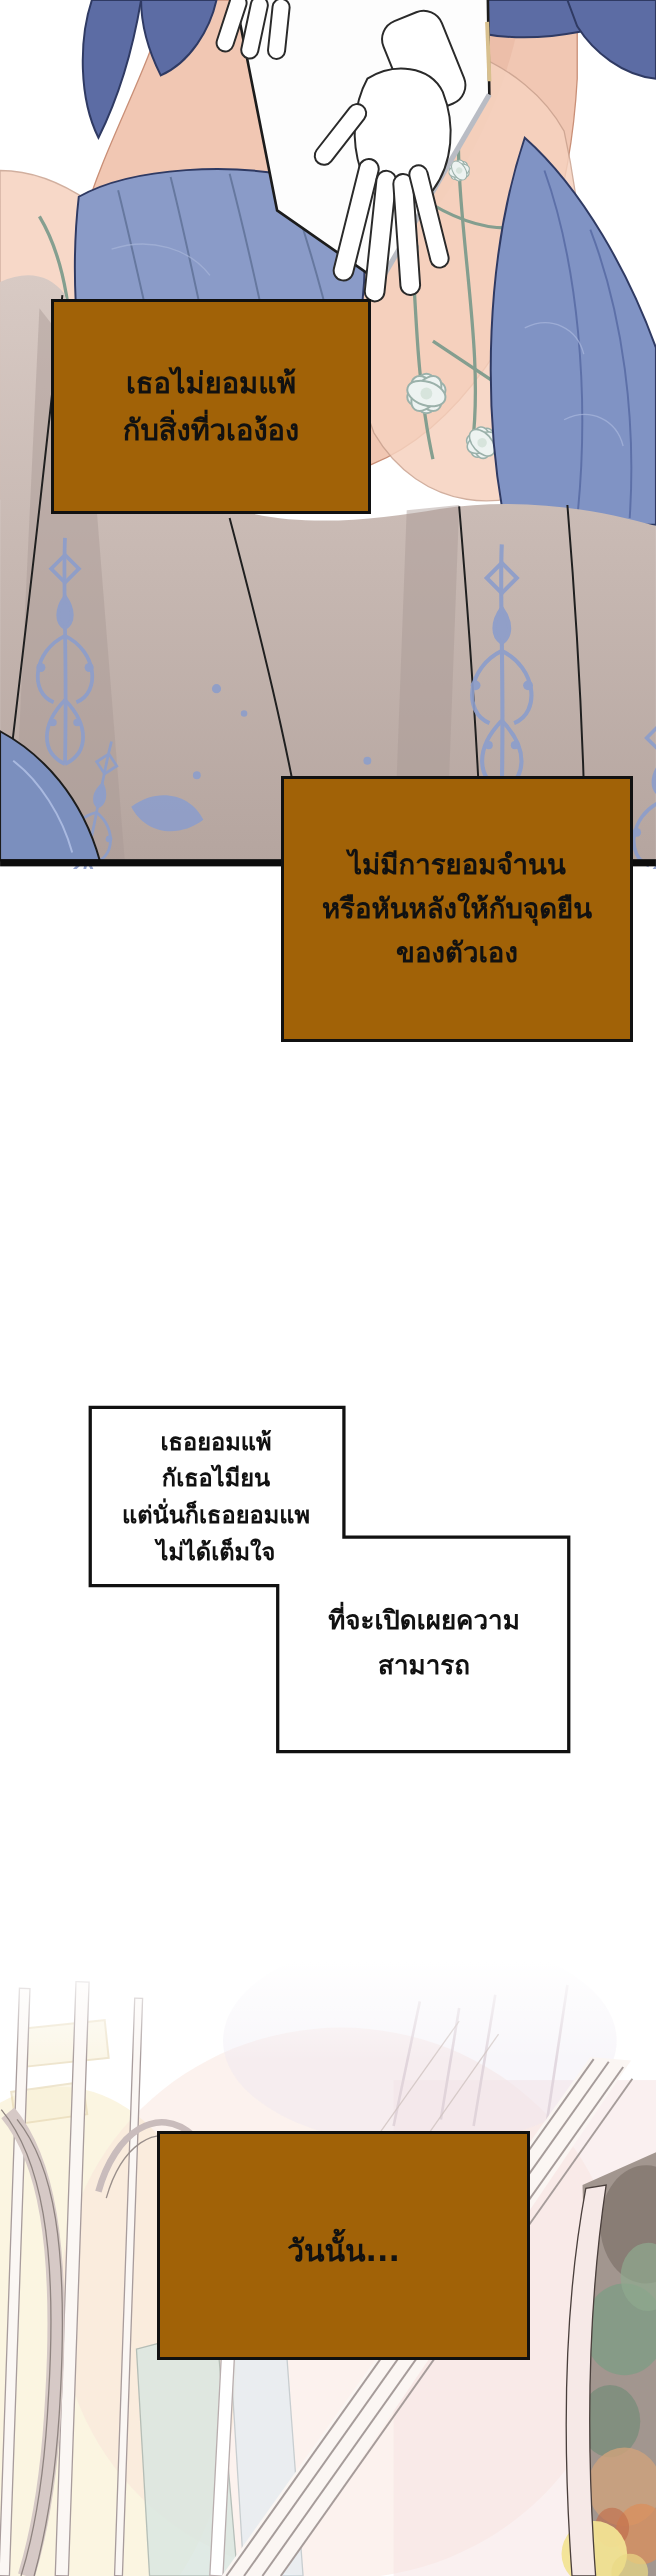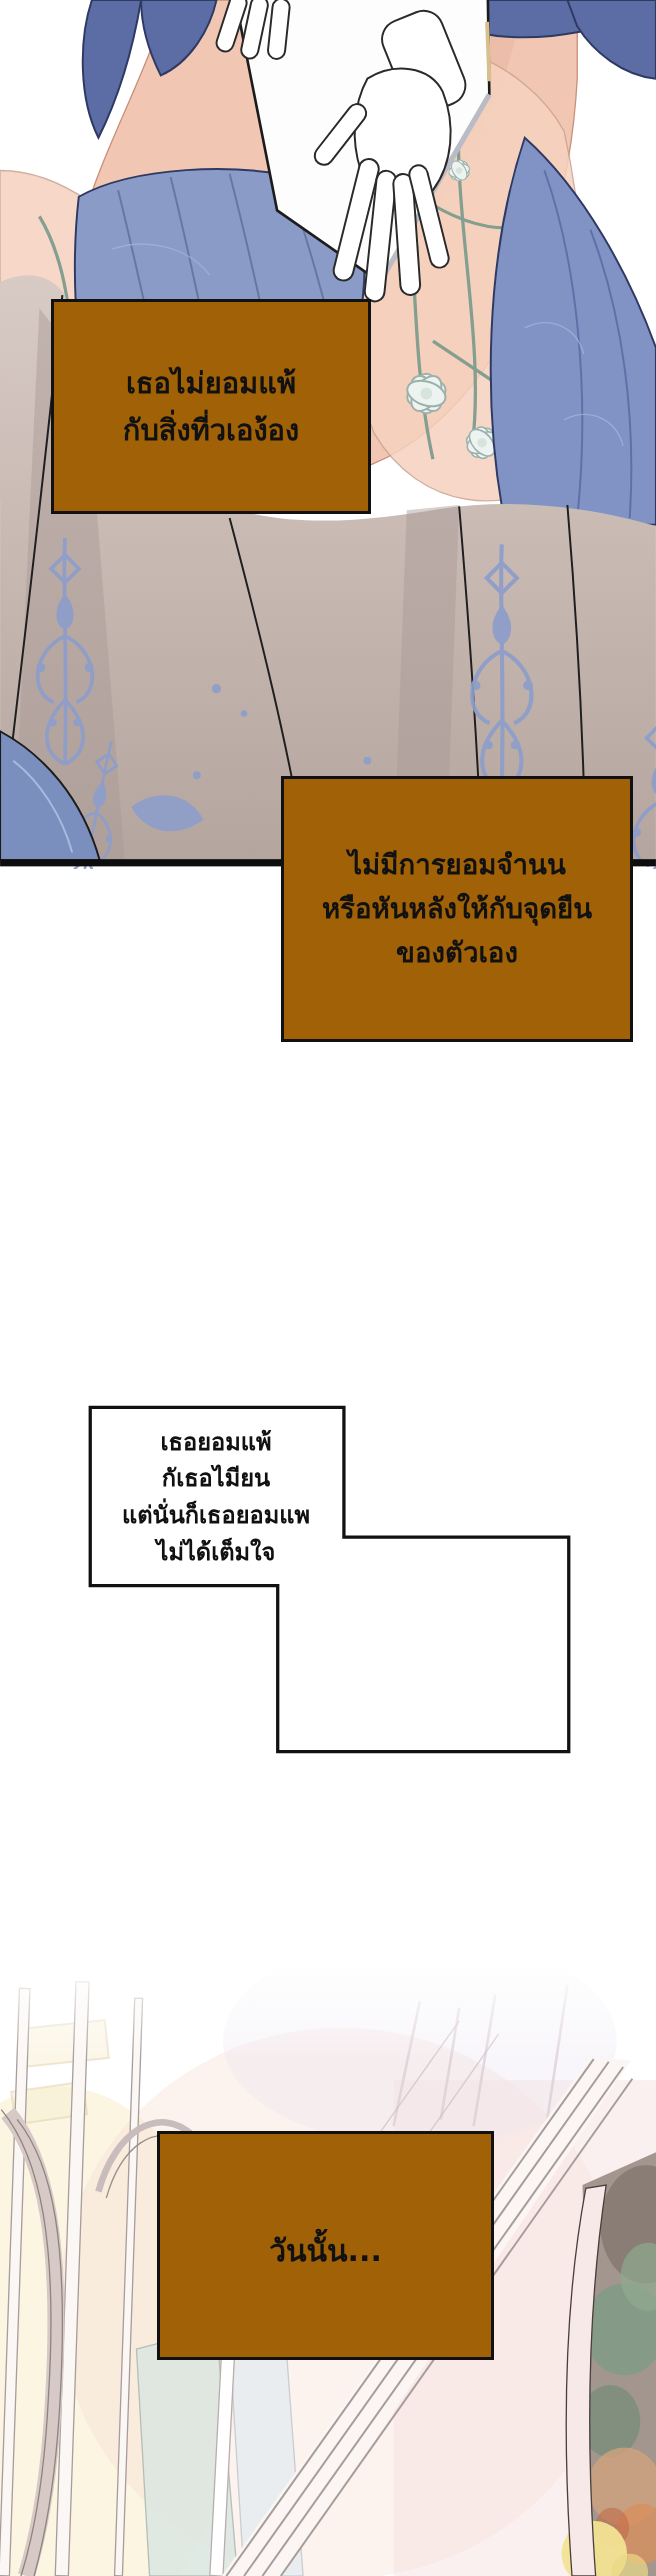--- a/index.html
+++ b/index.html
@@ -7,21 +7,21 @@
         font-family:"DejaVu Sans",sans-serif;}
   svg.layer{position:absolute;left:0;display:block;}
   .nbox{position:absolute;background:#a16207;border:3.3px solid #111111;box-sizing:border-box;
         display:flex;flex-direction:column;align-items:center;justify-content:center;
         text-align:center;color:#111111;font-weight:700;z-index:3;}
   .nbox .ln{display:block;white-space:nowrap;}
   .freeTxt{position:absolute;display:flex;flex-direction:column;align-items:center;justify-content:center;
         text-align:center;color:#111111;font-weight:700;z-index:4;background:transparent;}
   #box1{left:51px;top:299px;width:320px;height:215px;font-size:29px;line-height:1.62;}
   #box2{left:281px;top:776px;width:352px;height:266px;font-size:27.6px;line-height:1.6;}
-  #box5{left:157px;top:2131px;width:337px;height:229px;font-size:30px;line-height:2.1;padding-top:9.2px;}
+  #box5{left:157px;top:2131px;width:373px;height:229px;font-size:30px;line-height:2.1;padding-top:9.2px;}
   #box3Txt{left:97px;top:1415px;width:238px;height:164px;font-size:23.6px;line-height:1.55;}
   #box4Txt{left:286px;top:1548px;width:276px;height:190px;font-size:26px;line-height:1.75;}
   #unionShape{position:absolute;left:85px;top:1402px;z-index:2;}
 </style>
 </head>
 <body>
 
 <div id="page">
 
   <svg class="layer" style="top:0;" width="656" height="869" viewBox="0 0 1000 1325">
@@ -266,20 +266,21 @@
   <svg id="unionShape" width="489" height="355" viewBox="130 2137 746 541">
     <polygon points="138,2145 525,2145 525,2343 868,2343 868,2670 424,2670 424,2417 138,2417" fill="#ffffff" stroke="#111111" stroke-width="5" stroke-linejoin="miter"></polygon>
   </svg>
   <div id="box3Txt" class="freeTxt">
     <span class="ln">เธอยอมแพ้</span>
     <span class="ln">กัเธอไมียน</span>
     <span class="ln">แต่นั่นก็เธอยอมแพ</span>
     <span class="ln">ไม่ได้เต็มใจ</span>
   </div>
   <div id="box4Txt" class="freeTxt">
+    <span class="ln">ที่จะเปิดเผยความสามารถ</span>
   </div>
 
   <div id="box5" class="nbox">
     <span class="ln">วันนั้น...</span>
   </div>
 
 </div>
 
 
 </body></html>

